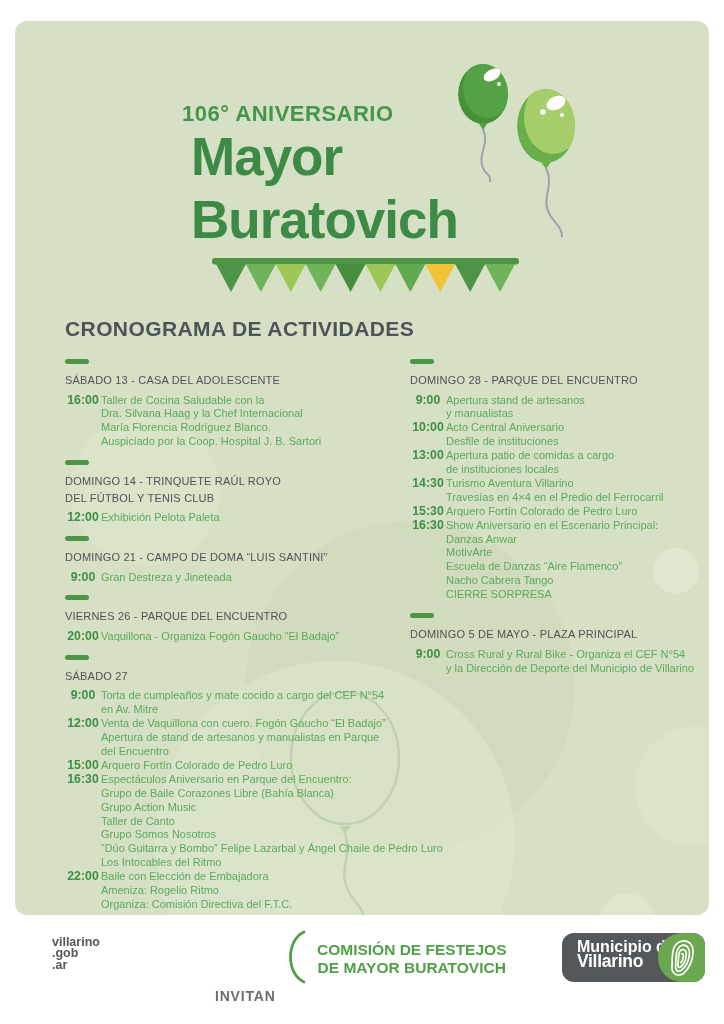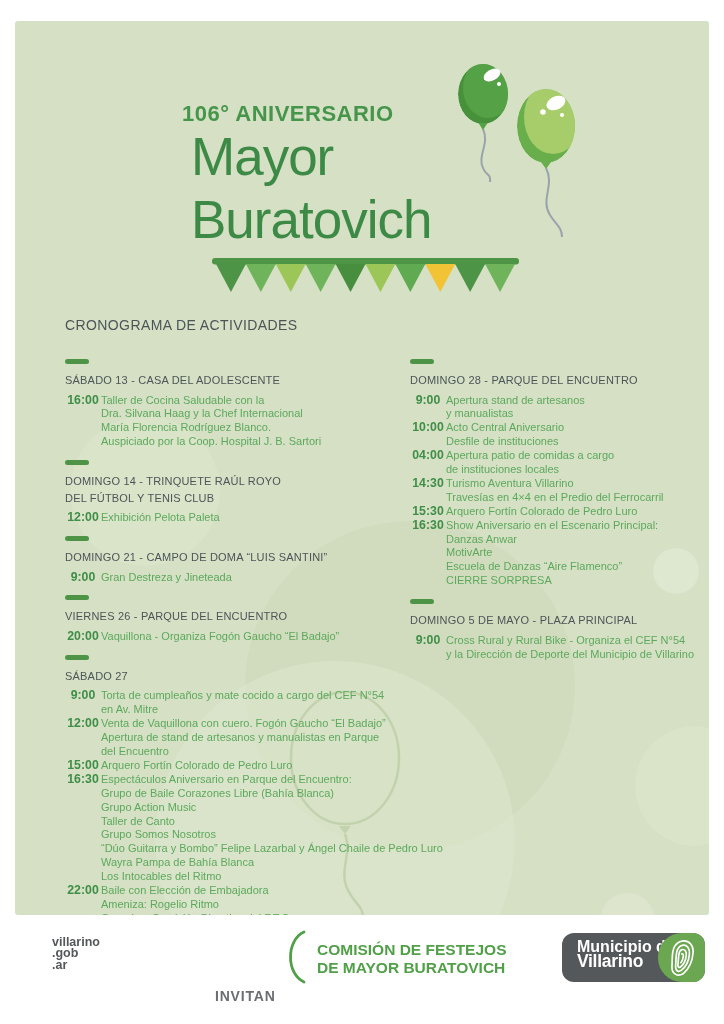--- a/index.html
+++ b/index.html
@@ -4,38 +4,38 @@
 <style>
   * { margin:0; padding:0; box-sizing:border-box; }
   html,body { background:#ffffff; }
   .poster {
     position:relative; width:724px; height:1024px; background:#fff;
     overflow:hidden; font-family:"Liberation Sans", sans-serif;
   }
   
   .panel {
     position:absolute; left:15px; top:21px; width:694px; height:894px;
-    background:var(--panel-bg,#d5e0c5); border-radius:3px; overflow:hidden;
+    background:var(--panel-bg,#d5e0c5); border-radius:12px; overflow:hidden;
   }
   .deco { position:absolute; border-radius:50%; pointer-events:none; }
   .deco-svg { position:absolute; pointer-events:none; }
 
   .kicker {
     position:absolute; left:167px; top:80px; font-size:22px; font-weight:800;
     letter-spacing:.5px; color:var(--kicker-green,#45954a); white-space:nowrap;
   }
   .main-title {
     position:absolute; left:176px; top:104px; font-size:53px; line-height:63px;
-    font-weight:400; color:var(--title-green,#3d8a46); letter-spacing:-1px; white-space:nowrap;
+    font-weight:700; color:var(--title-green,#3d8a46); letter-spacing:-1px; white-space:nowrap;
   }
   .pennants { position:absolute; left:197px; top:237px; }
   .balloons { position:absolute; left:433px; top:38px; }
 
   .crono-title {
-    position:absolute; left:50px; top:296px; font-size:14px; font-weight:400;
+    position:absolute; left:50px; top:296px; font-size:21px; font-weight:700;
     letter-spacing:.4px; color:var(--heading,#4d5458); white-space:nowrap;
   }
   .col { position:absolute; top:338px; }
   .col-left  { left:50px;  width:345px; }
   .col-right { left:395px; width:314px; }
 
   .section { margin-bottom:11px; }
   .dash { width:24px; height:5px; border-radius:2.5px;
           background:var(--dash-green,#4e9447); margin-bottom:8px; }
   .sec-title { font-size:11px; line-height:16.5px; font-weight:400; letter-spacing:.2px;
@@ -47,21 +47,21 @@
   .item .lines div { white-space:nowrap; }
 
   
   .footer { position:absolute; left:0; top:915px; width:724px; height:109px; background:#fff; }
   .web { position:absolute; left:52px; top:22px; font-size:12.5px; line-height:11.4px;
          font-weight:700; color:var(--footer-gray,#54585a); }
   .invitan { position:absolute; left:215px; top:36px; font-size:14px; font-weight:700;
              letter-spacing:.8px; color:var(--invitan-gray,#6a6e71);margin-top:37px; }
   .arc { position:absolute; left:279px; top:14px; }
   .comision { position:absolute; left:317px; top:26px; font-size:15.5px; line-height:17.5px;
-              font-weight:800; color:var(--comision-green,#50a047); white-space:nowrap; }
+              font-weight:800; color:var(--comision-green,#50a047); white-space:nowrap;text-align:center; }
   .logo { position:absolute; left:562px; top:18px; width:143px; height:49px;
           background:var(--logo-gray,#54585b); border-radius:12px; overflow:hidden; }
   .logo-green { position:absolute; right:0; top:0; width:47px; height:49px;
                 background:var(--logo-green,#6ba750);
                 border-top-left-radius:24px; border-bottom-left-radius:24px;
                 display:flex; align-items:center; justify-content:center; }
   .logo-text { position:absolute; left:15px; top:8px; color:#fff; }
   .logo-text .l1 { font-size:16px; line-height:11px; font-weight:700; }
   .logo-text .l2 { font-size:17.5px; line-height:19px; font-weight:800; letter-spacing:-.3px; }
 </style>
@@ -221,21 +221,20 @@
           </div>
           <div class="item">
             <div class="time">16:30</div>
             <div class="lines">
               <div class="">Espectáculos Aniversario en Parque del Encuentro:</div>
               <div class="">Grupo de Baile Corazones Libre (Bahía Blanca)</div>
               <div class="">Grupo Action Music</div>
               <div class="">Taller de Canto</div>
               <div class="">Grupo Somos Nosotros</div>
               <div class="">“Dúo Guitarra y Bombo” Felipe Lazarbal y Ángel Chaile de Pedro Luro</div>
-              <div class="">Wayra Pampa de Bahía Blanca</div>
               <div class="">Los Intocables del Ritmo</div>
             </div>
           </div>
           <div class="item">
             <div class="time">22:00</div>
             <div class="lines">
               <div class="">Baile con Elección de Embajadora</div>
               <div class="">Ameniza: Rogelio Ritmo</div>
               <div class="">Organiza: Comisión Directiva del F.T.C.</div>
             </div>
@@ -256,21 +255,21 @@
             </div>
           </div>
           <div class="item">
             <div class="time">10:00</div>
             <div class="lines">
               <div class="">Acto Central Aniversario</div>
               <div class="">Desfile de instituciones</div>
             </div>
           </div>
           <div class="item">
-            <div class="time">04:00</div>
+            <div class="time">13:00</div>
             <div class="lines">
               <div class="">Apertura patio de comidas a cargo</div>
               <div class="">de instituciones locales</div>
             </div>
           </div>
           <div class="item">
             <div class="time">14:30</div>
             <div class="lines">
               <div class="">Turismo Aventura Villarino</div>
               <div class="">Travesías en 4×4 en el Predio del Ferrocarril</div>
@@ -282,20 +281,21 @@
               <div class="">Arquero Fortín Colorado de Pedro Luro</div>
             </div>
           </div>
           <div class="item">
             <div class="time">16:30</div>
             <div class="lines">
               <div class="">Show Aniversario en el Escenario Principal:</div>
               <div class="">Danzas Anwar</div>
               <div class="">MotivArte</div>
               <div class="">Escuela de Danzas “Aire Flamenco”</div>
+              <div class="">Nacho Cabrera Tango</div>
               <div class="">CIERRE SORPRESA</div>
             </div>
           </div>
         </div>
         <div class="section">
           <div class="dash"></div>
           <div class="sec-title">
             <div class="">DOMINGO 5 DE MAYO - PLAZA PRINCIPAL</div>
           </div>
           <div class="item">

